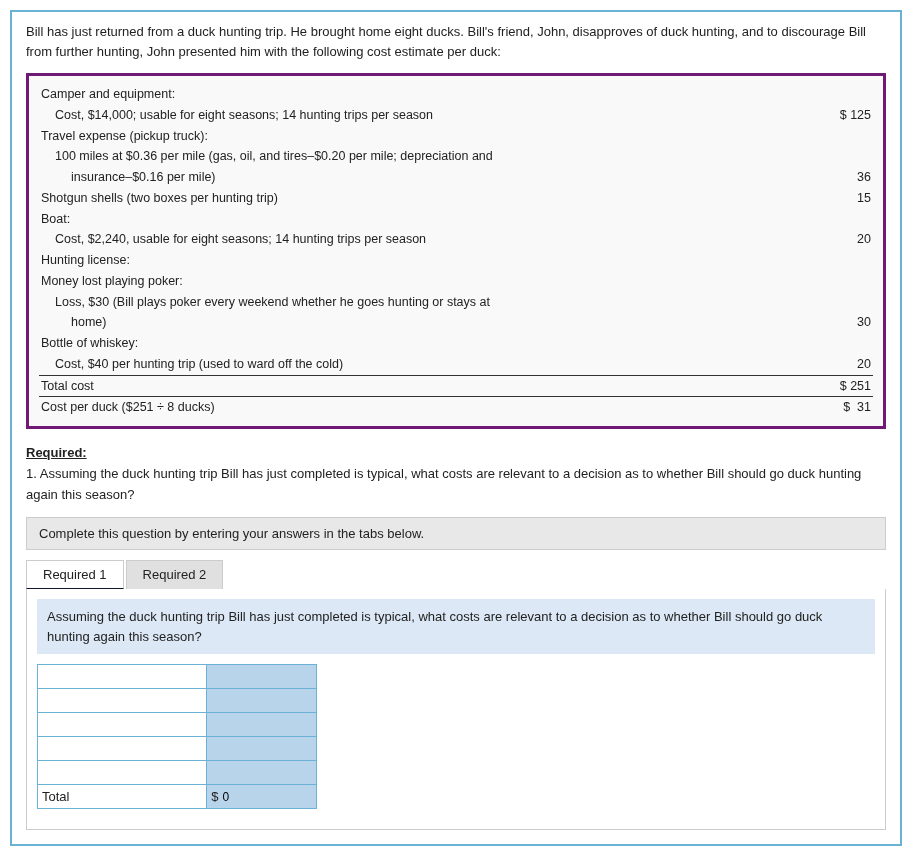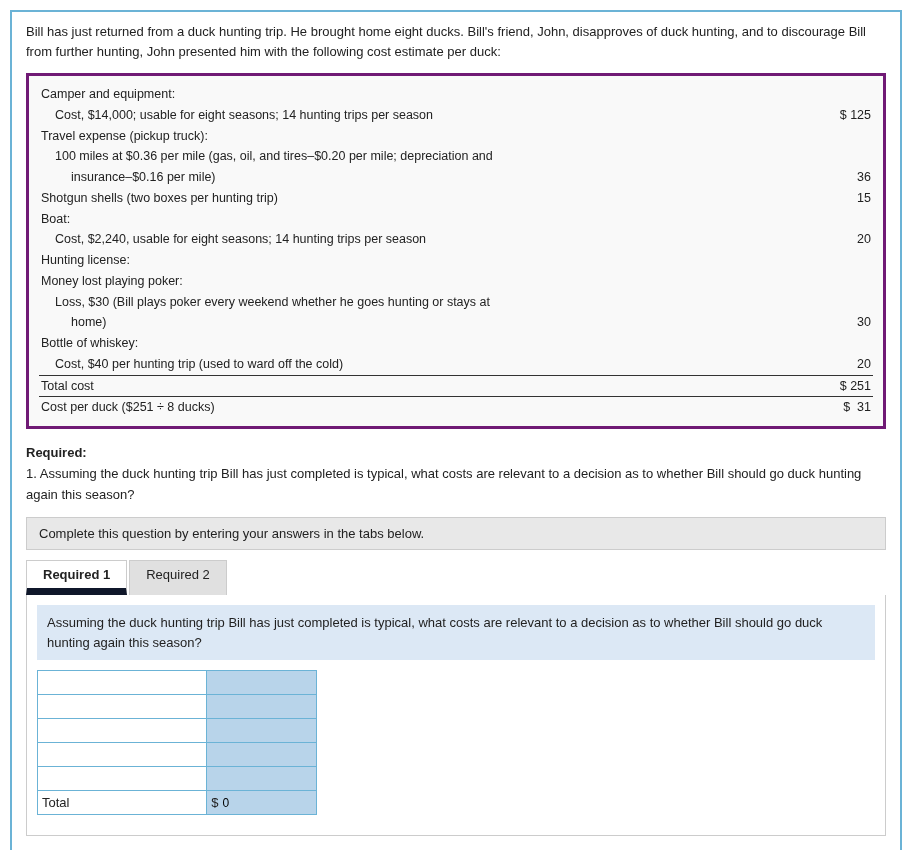--- a/index.html
+++ b/index.html
@@ -49,20 +49,21 @@
     }
     .required-section {
       margin-bottom: 12px;
     }
     .required-section p {
       font-size: 13px;
       line-height: 1.6;
     }
     .required-section .required-label {
       font-weight: bold;
+      text-decoration: underline;
     }
     .complete-box {
       border: 1px solid #ccc;
       background: #e8e8e8;
       padding: 8px 12px;
       margin-bottom: 10px;
       font-size: 13px;
       font-weight: normal;
     }
     .tabs-row {
@@ -74,22 +75,22 @@
       padding: 6px 16px;
       border: 1px solid #ccc;
       background: #e0e0e0;
       cursor: pointer;
       font-size: 13px;
       margin-right: 2px;
       border-bottom: none;
     }
     .tab.active {
       background: #fff;
-      border-bottom: 7px solid #0f172a;
-      font-weight: bold;
+      border-bottom: 1px solid #0f172a;
+      font-weight: normal;
       z-index: 2;
     }
     .tab-content-area {
       border: 1px solid #ccc;
       border-top: none;
       padding: 10px;
       background: #fff;
     }
     .tab-description {
       background: #dce8f5;

